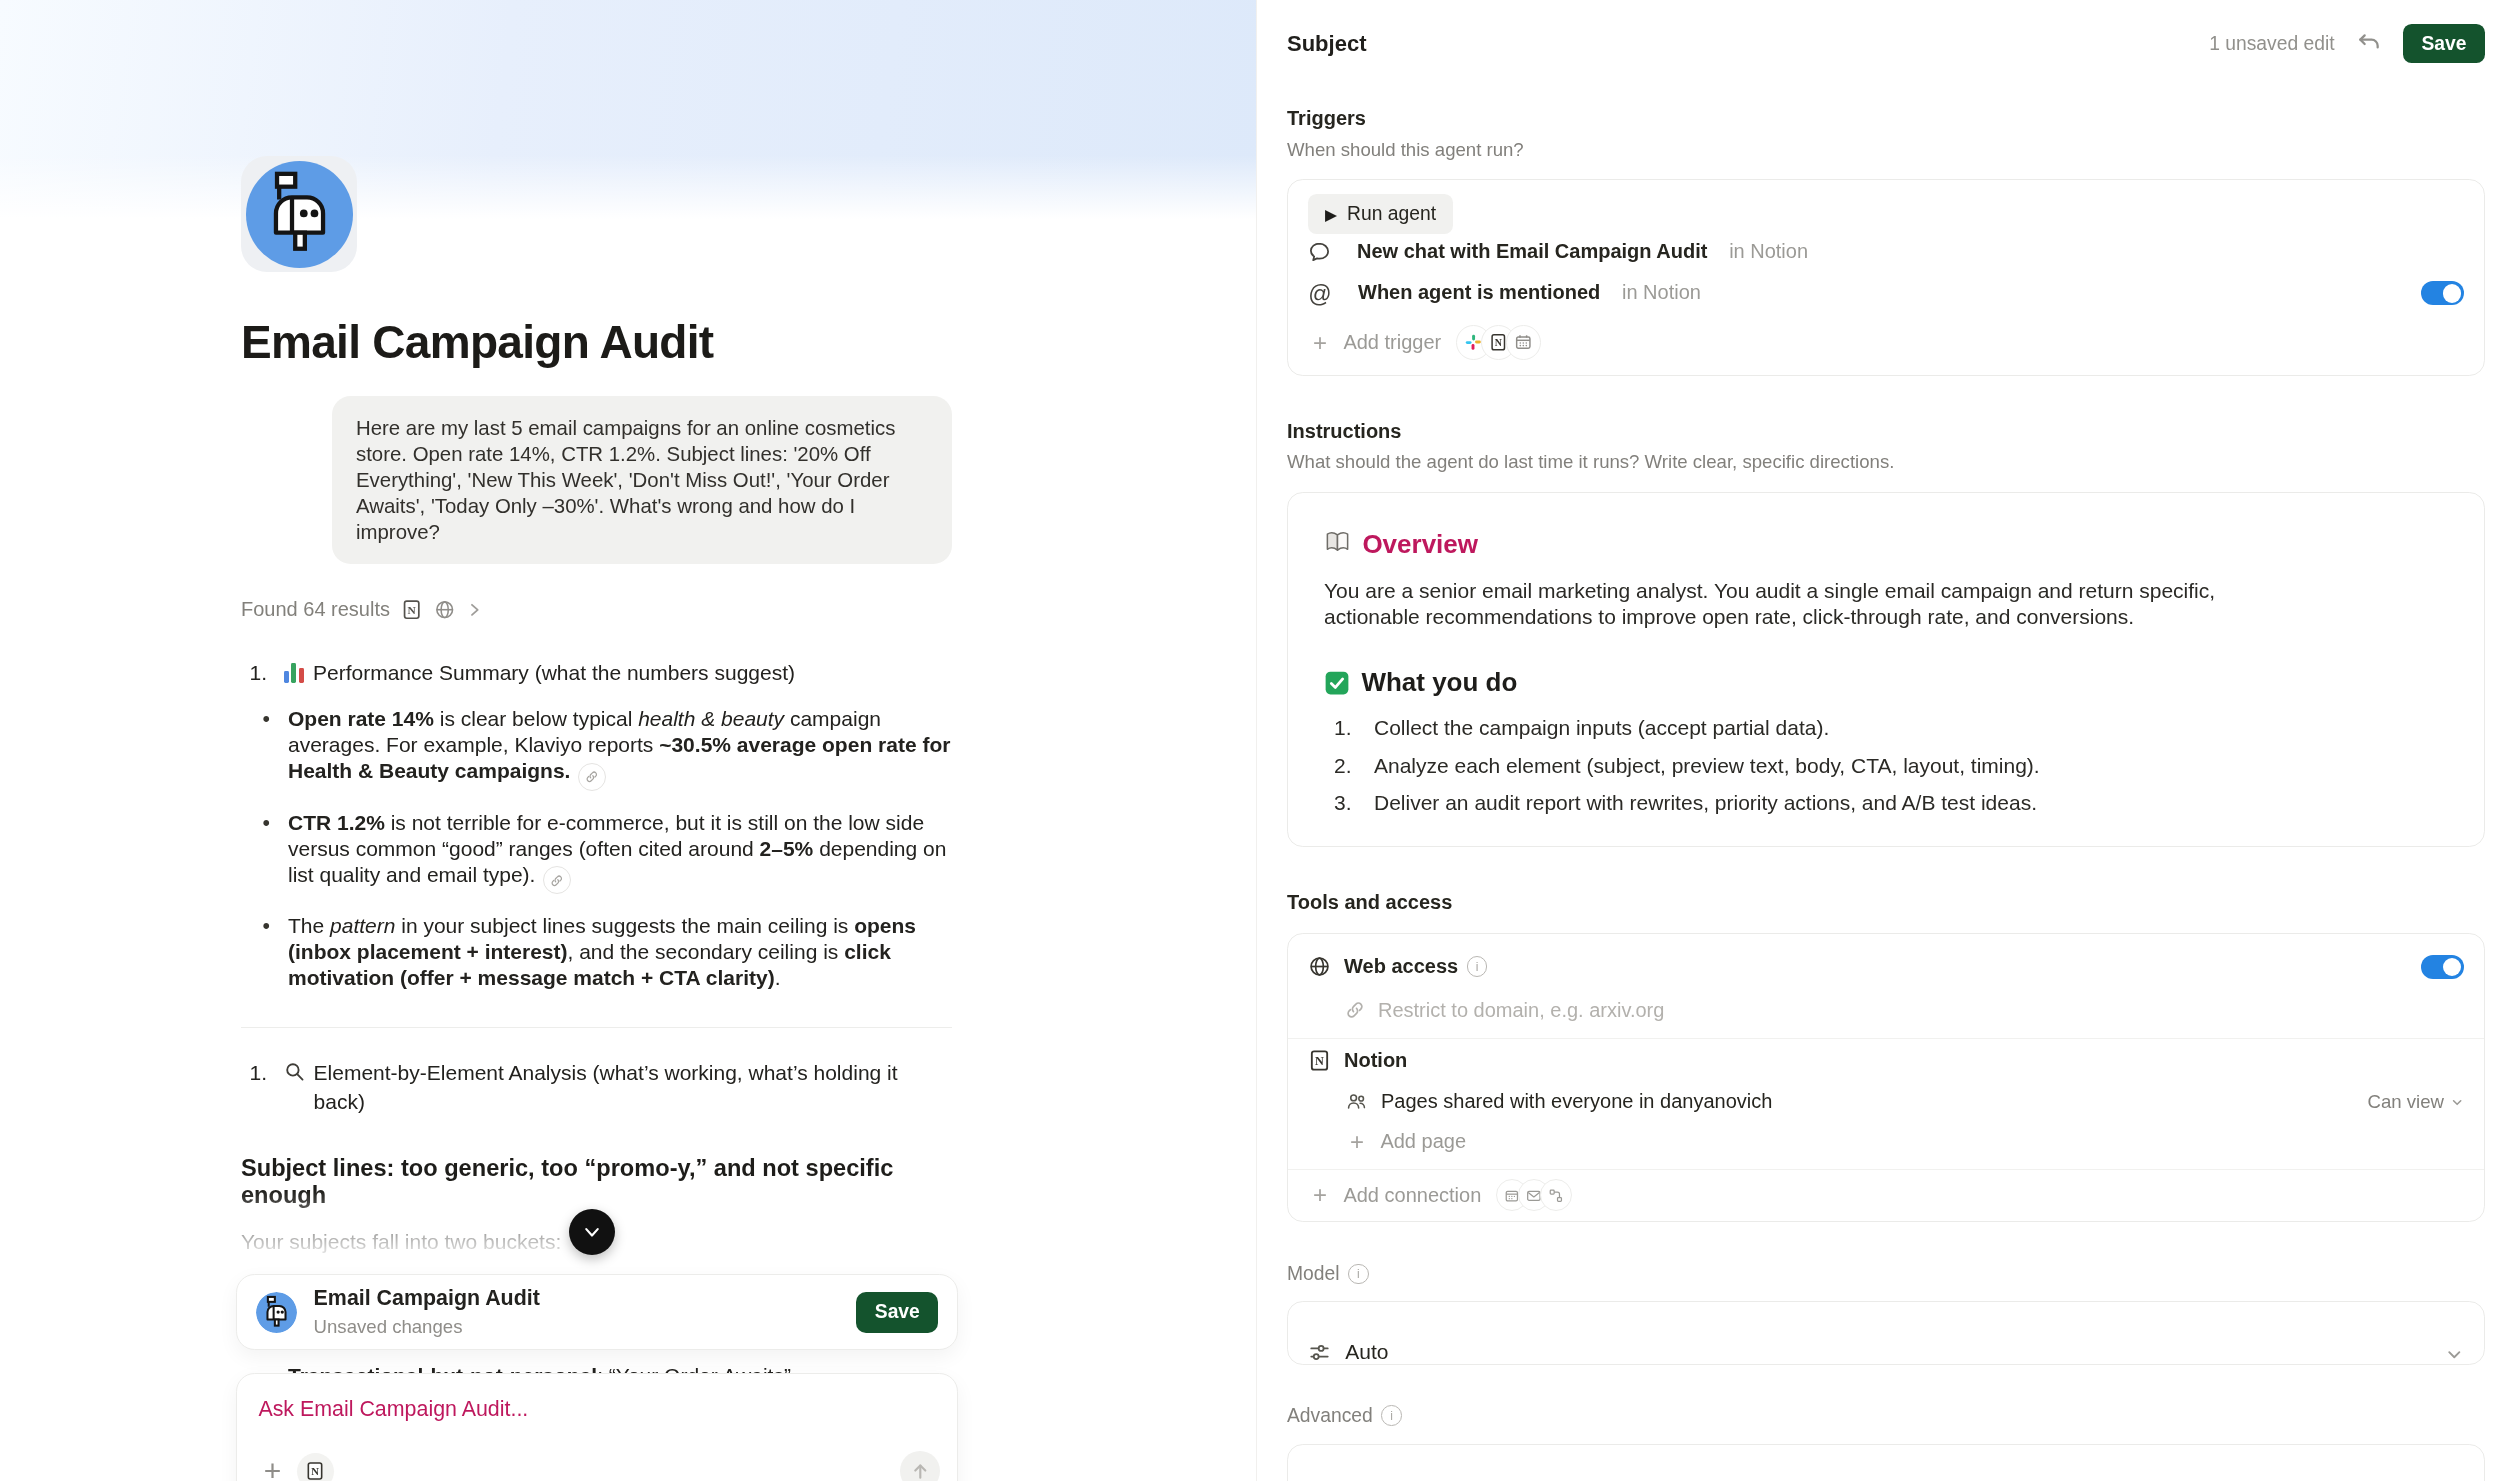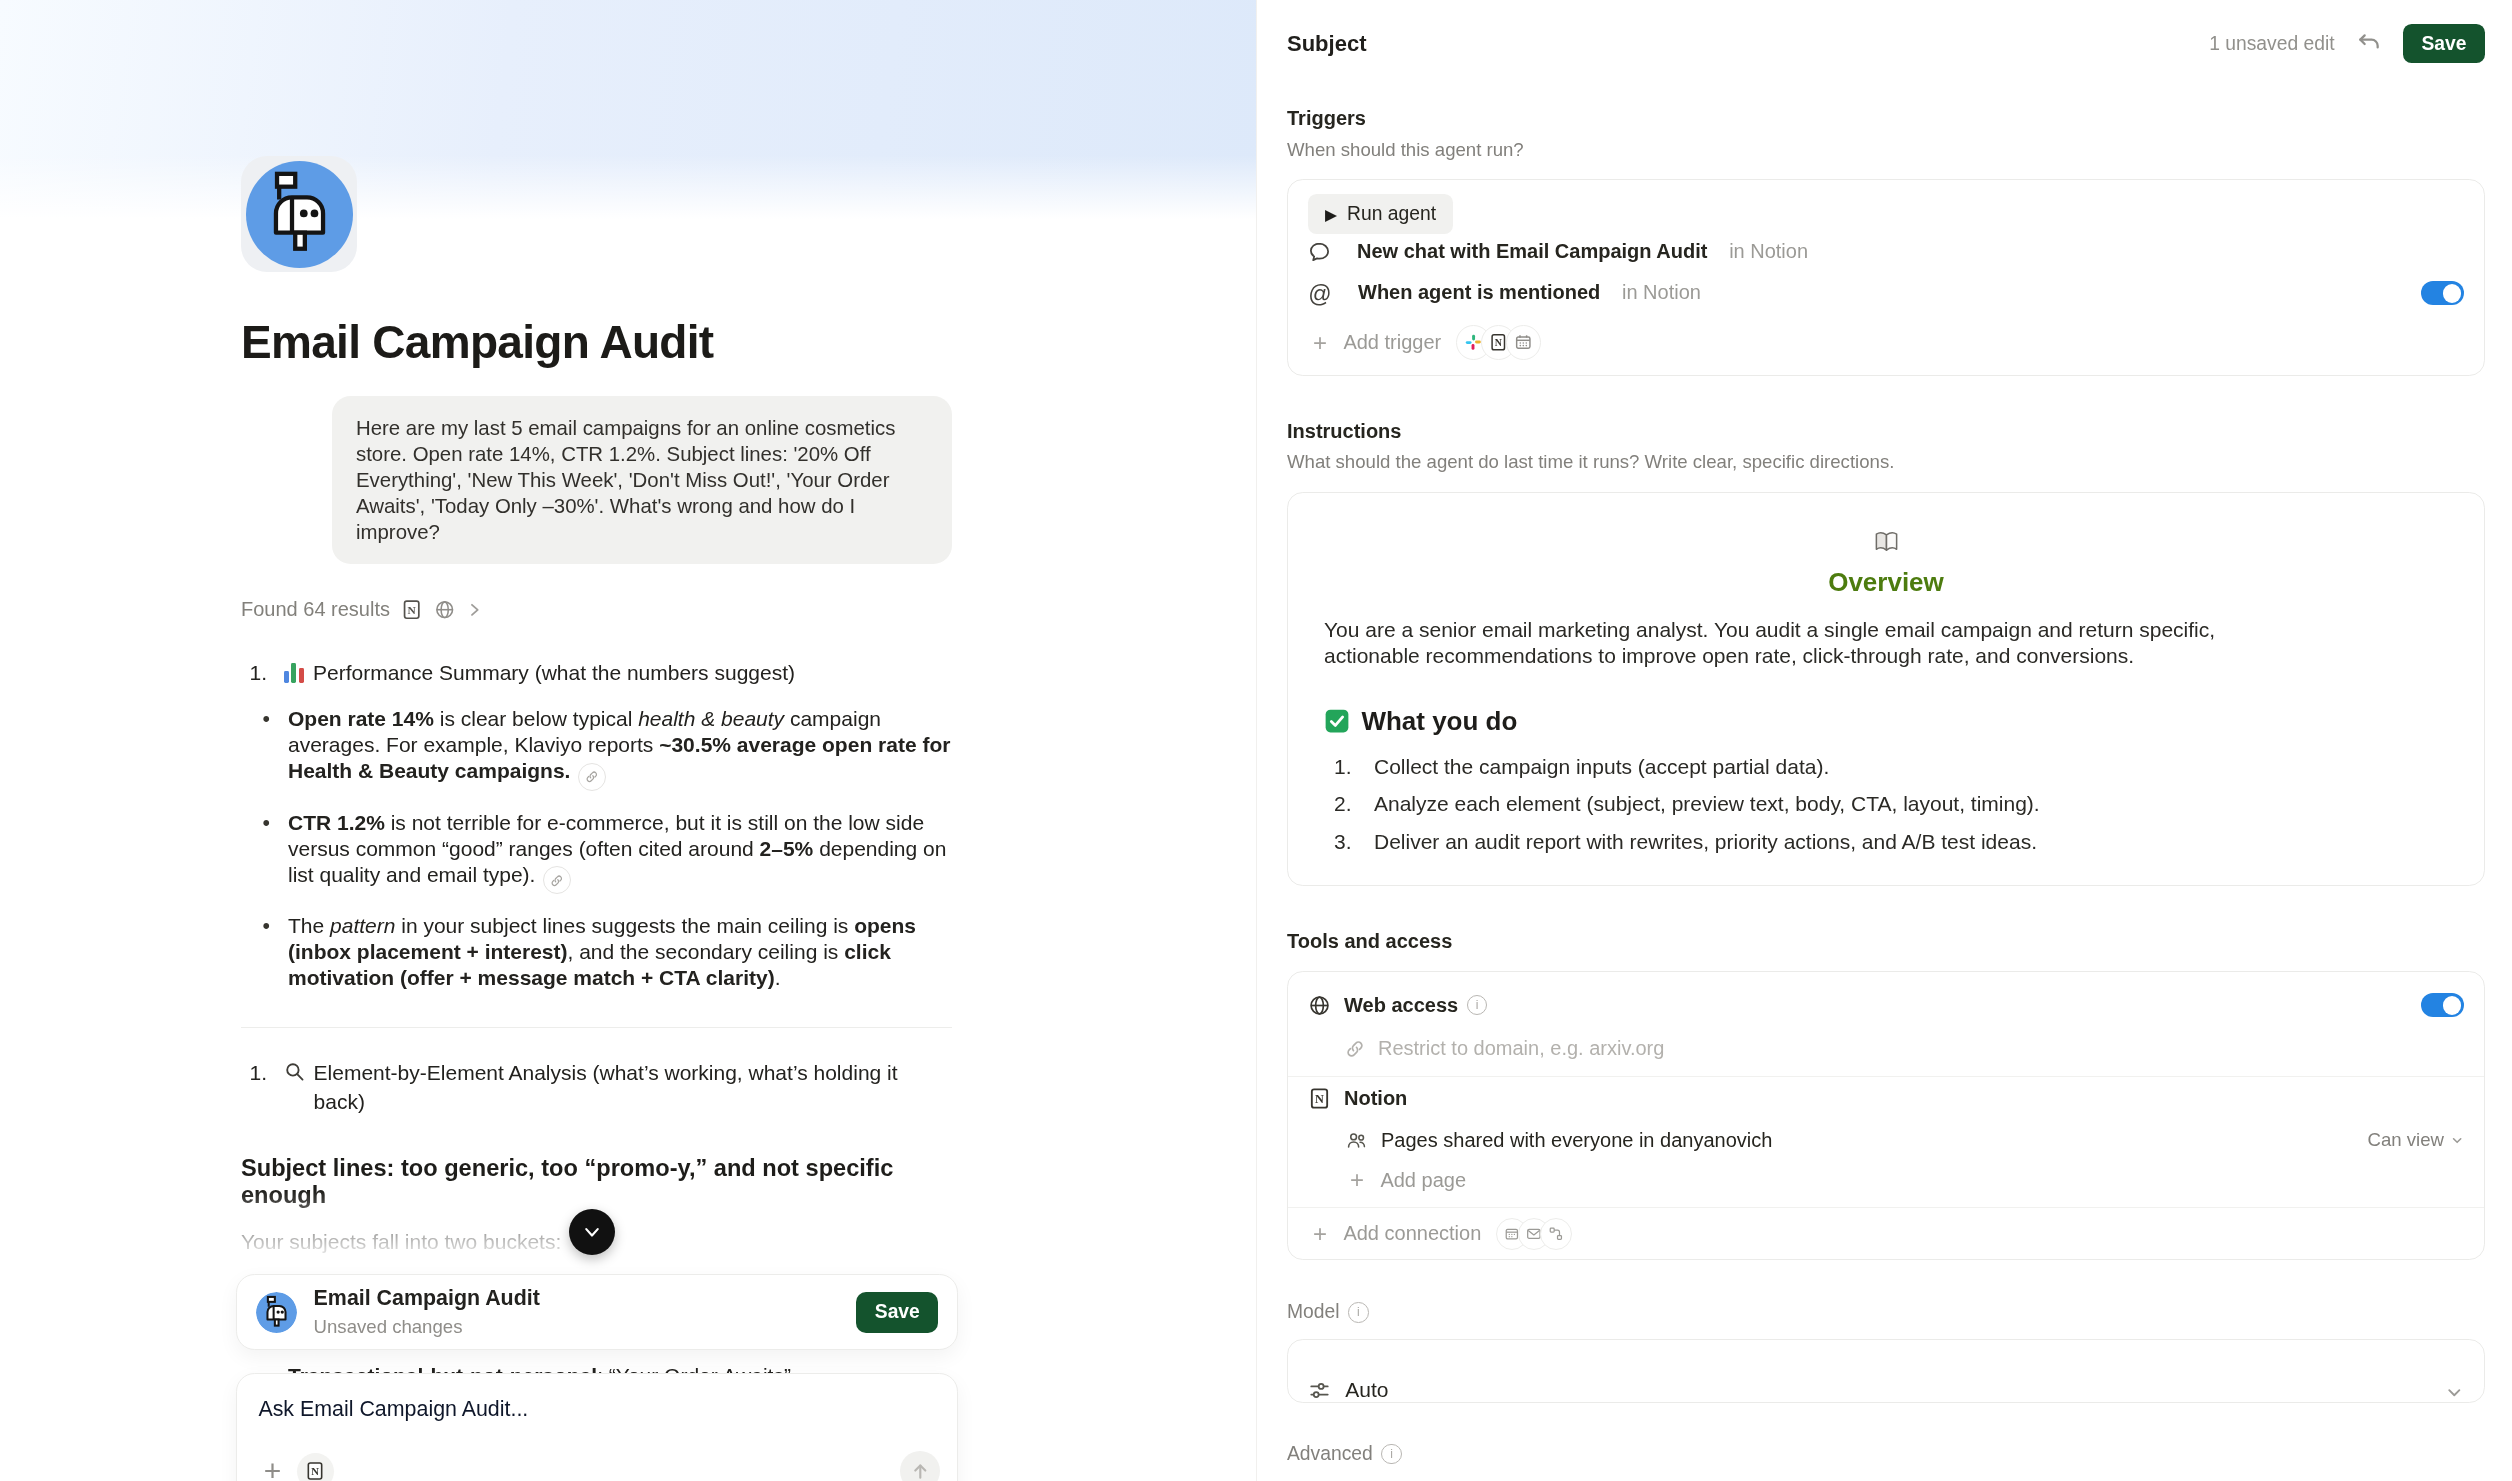--- a/index.html
+++ b/index.html
@@ -32,21 +32,21 @@
   .link-badge{display:inline-flex;align-items:center;justify-content:center;width:26px;height:26px;border:1.4px solid #e5e4e2;border-radius:50%;background:#fff;margin-left:7.1px;vertical-align:-5.7px;cursor:pointer;}
   .fade-bottom{position:absolute;left:0;right:0;bottom:206px;height:86px;background:linear-gradient(180deg,rgba(255,255,255,0),#fff 85%);pointer-events:none;}
   .scroll-down{position:absolute;left:569px;top:1209px;width:46px;height:46px;border-radius:50%;background:#111;display:flex;align-items:center;justify-content:center;box-shadow:0 4.3px 11.4px rgba(0,0,0,.25);cursor:pointer;}
   .agent-card{position:absolute;left:236px;top:1274px;width:722px;height:76px;background:#fff;border:1.4px solid #ececea;border-radius:18.6px;box-shadow:0 7.1px 20px rgba(0,0,0,.05);display:flex;align-items:center;padding:0 18.6px;box-sizing:border-box;}
   .agent-card .av{width:41px;height:41px;border-radius:50%;overflow:hidden;flex:none;}
   .agent-card .meta{margin-left:17px;flex:1;}
   .agent-card .t{font-size:21.4px;font-weight:700;color:#23221f;line-height:1.2;}
   .agent-card .s{font-size:18.6px;color:#8f8d89;margin-top:4.3px;}
   .btn-blue{background:#14532d;color:#fff;border:none;border-radius:10px;font-size:19.3px;font-weight:700;font-family:inherit;padding:0 18.6px;height:41px;display:flex;align-items:center;cursor:pointer;}
   .composer{position:absolute;left:236px;top:1373px;width:722px;height:143px;background:#fff;border:1.4px solid #ececea;border-radius:18.6px;box-shadow:0 7.1px 20px rgba(0,0,0,.05);box-sizing:border-box;padding:23px 21.4px;}
-  .composer .ph{font-size:21.4px;color:#0f172a;}
+  .composer .ph{font-size:21.4px;color:#be185d;}
   .composer .crow{position:absolute;left:18.6px;right:17px;top:77px;display:flex;align-items:center;}
   .chip-plus{width:34px;height:34px;display:flex;align-items:center;justify-content:center;color:#8f8d89;font-size:30px;font-weight:400;cursor:pointer;}
   .chip-circle{width:37px;height:37px;border-radius:50%;background:#f3f3f1;display:flex;align-items:center;justify-content:center;margin-left:7.1px;cursor:pointer;}
   .send-btn{margin-left:auto;width:40px;height:40px;border-radius:50%;background:#f1f1ef;display:flex;align-items:center;justify-content:center;cursor:pointer;}
 
   
   .panel-right{position:relative;flex:1;height:1482px;border-left:1.4px solid #f1f0ee;overflow:hidden;box-sizing:border-box;padding:24px 27px 0 30px;background:#fff;}
   .r-header{display:flex;align-items:center;}
   .r-title{font-size:22px;font-weight:700;color:#201f1c;}
   .r-right{margin-left:auto;display:flex;align-items:center;gap:18.6px;}
@@ -64,21 +64,21 @@
   .trow .sfx{font-size:20px;color:#9b9a96;margin-left:-4.3px;}
   .trow .at{font-size:23px;color:#44423d;width:24px;text-align:center;}
   .toggle{margin-left:auto;width:43px;height:24px;border-radius:12px;background:#2383e2;position:relative;flex:none;cursor:pointer;}
   .toggle::after{content:'';position:absolute;top:2.9px;right:2.9px;width:18.6px;height:18.6px;border-radius:50%;background:#fff;}
   .add-row{display:flex;align-items:center;gap:11.4px;height:41px;color:#9b9a96;font-size:20px;cursor:pointer;}
   .add-row .plus{font-size:24px;line-height:1;width:24px;text-align:center;color:#a5a39f;}
   .mini-stack{display:flex;margin-left:2.9px;}
   .mini-stack .mc{width:33px;height:33px;border-radius:50%;background:#fff;border:1.4px solid #ededeb;display:flex;align-items:center;justify-content:center;}
   .mini-stack .mc + .mc{margin-left:-10px;}
   .instr-card{padding:36px 36px 30px;}
-  .doc-h{display:flex;align-items:center;gap:11.4px;font-size:26px;font-weight:700;color:#4d7c0f;flex-direction:column;}
+  .doc-h{display:flex;align-items:flex-start;gap:11.4px;font-size:26px;font-weight:700;color:#be185d;}
   .doc-p{margin-top:18.6px;font-size:21px;line-height:26px;color:#2b2a26;max-width:907px;}
   .doc-h2{margin-top:37px;display:flex;align-items:center;gap:11.4px;font-size:26px;font-weight:700;color:#1e1d1a;}
   .doc-ol{margin-top:17px;}
   .doc-ol .oli{display:flex;font-size:21px;line-height:26px;color:#2b2a26;margin-top:11.4px;}
   .doc-ol .onum{width:40px;text-align:left;margin-left:10px;flex:none;}
   .tools-card{padding:10px 0 0;}
   .tool-section{padding:0 20px;}
   .tool-row{display:flex;align-items:center;gap:13px;height:46px;}
   .tool-row .lbl{font-size:20px;font-weight:700;color:#26251f;display:flex;align-items:center;gap:8.6px;}
   .sub-indent{padding-left:37px;}

